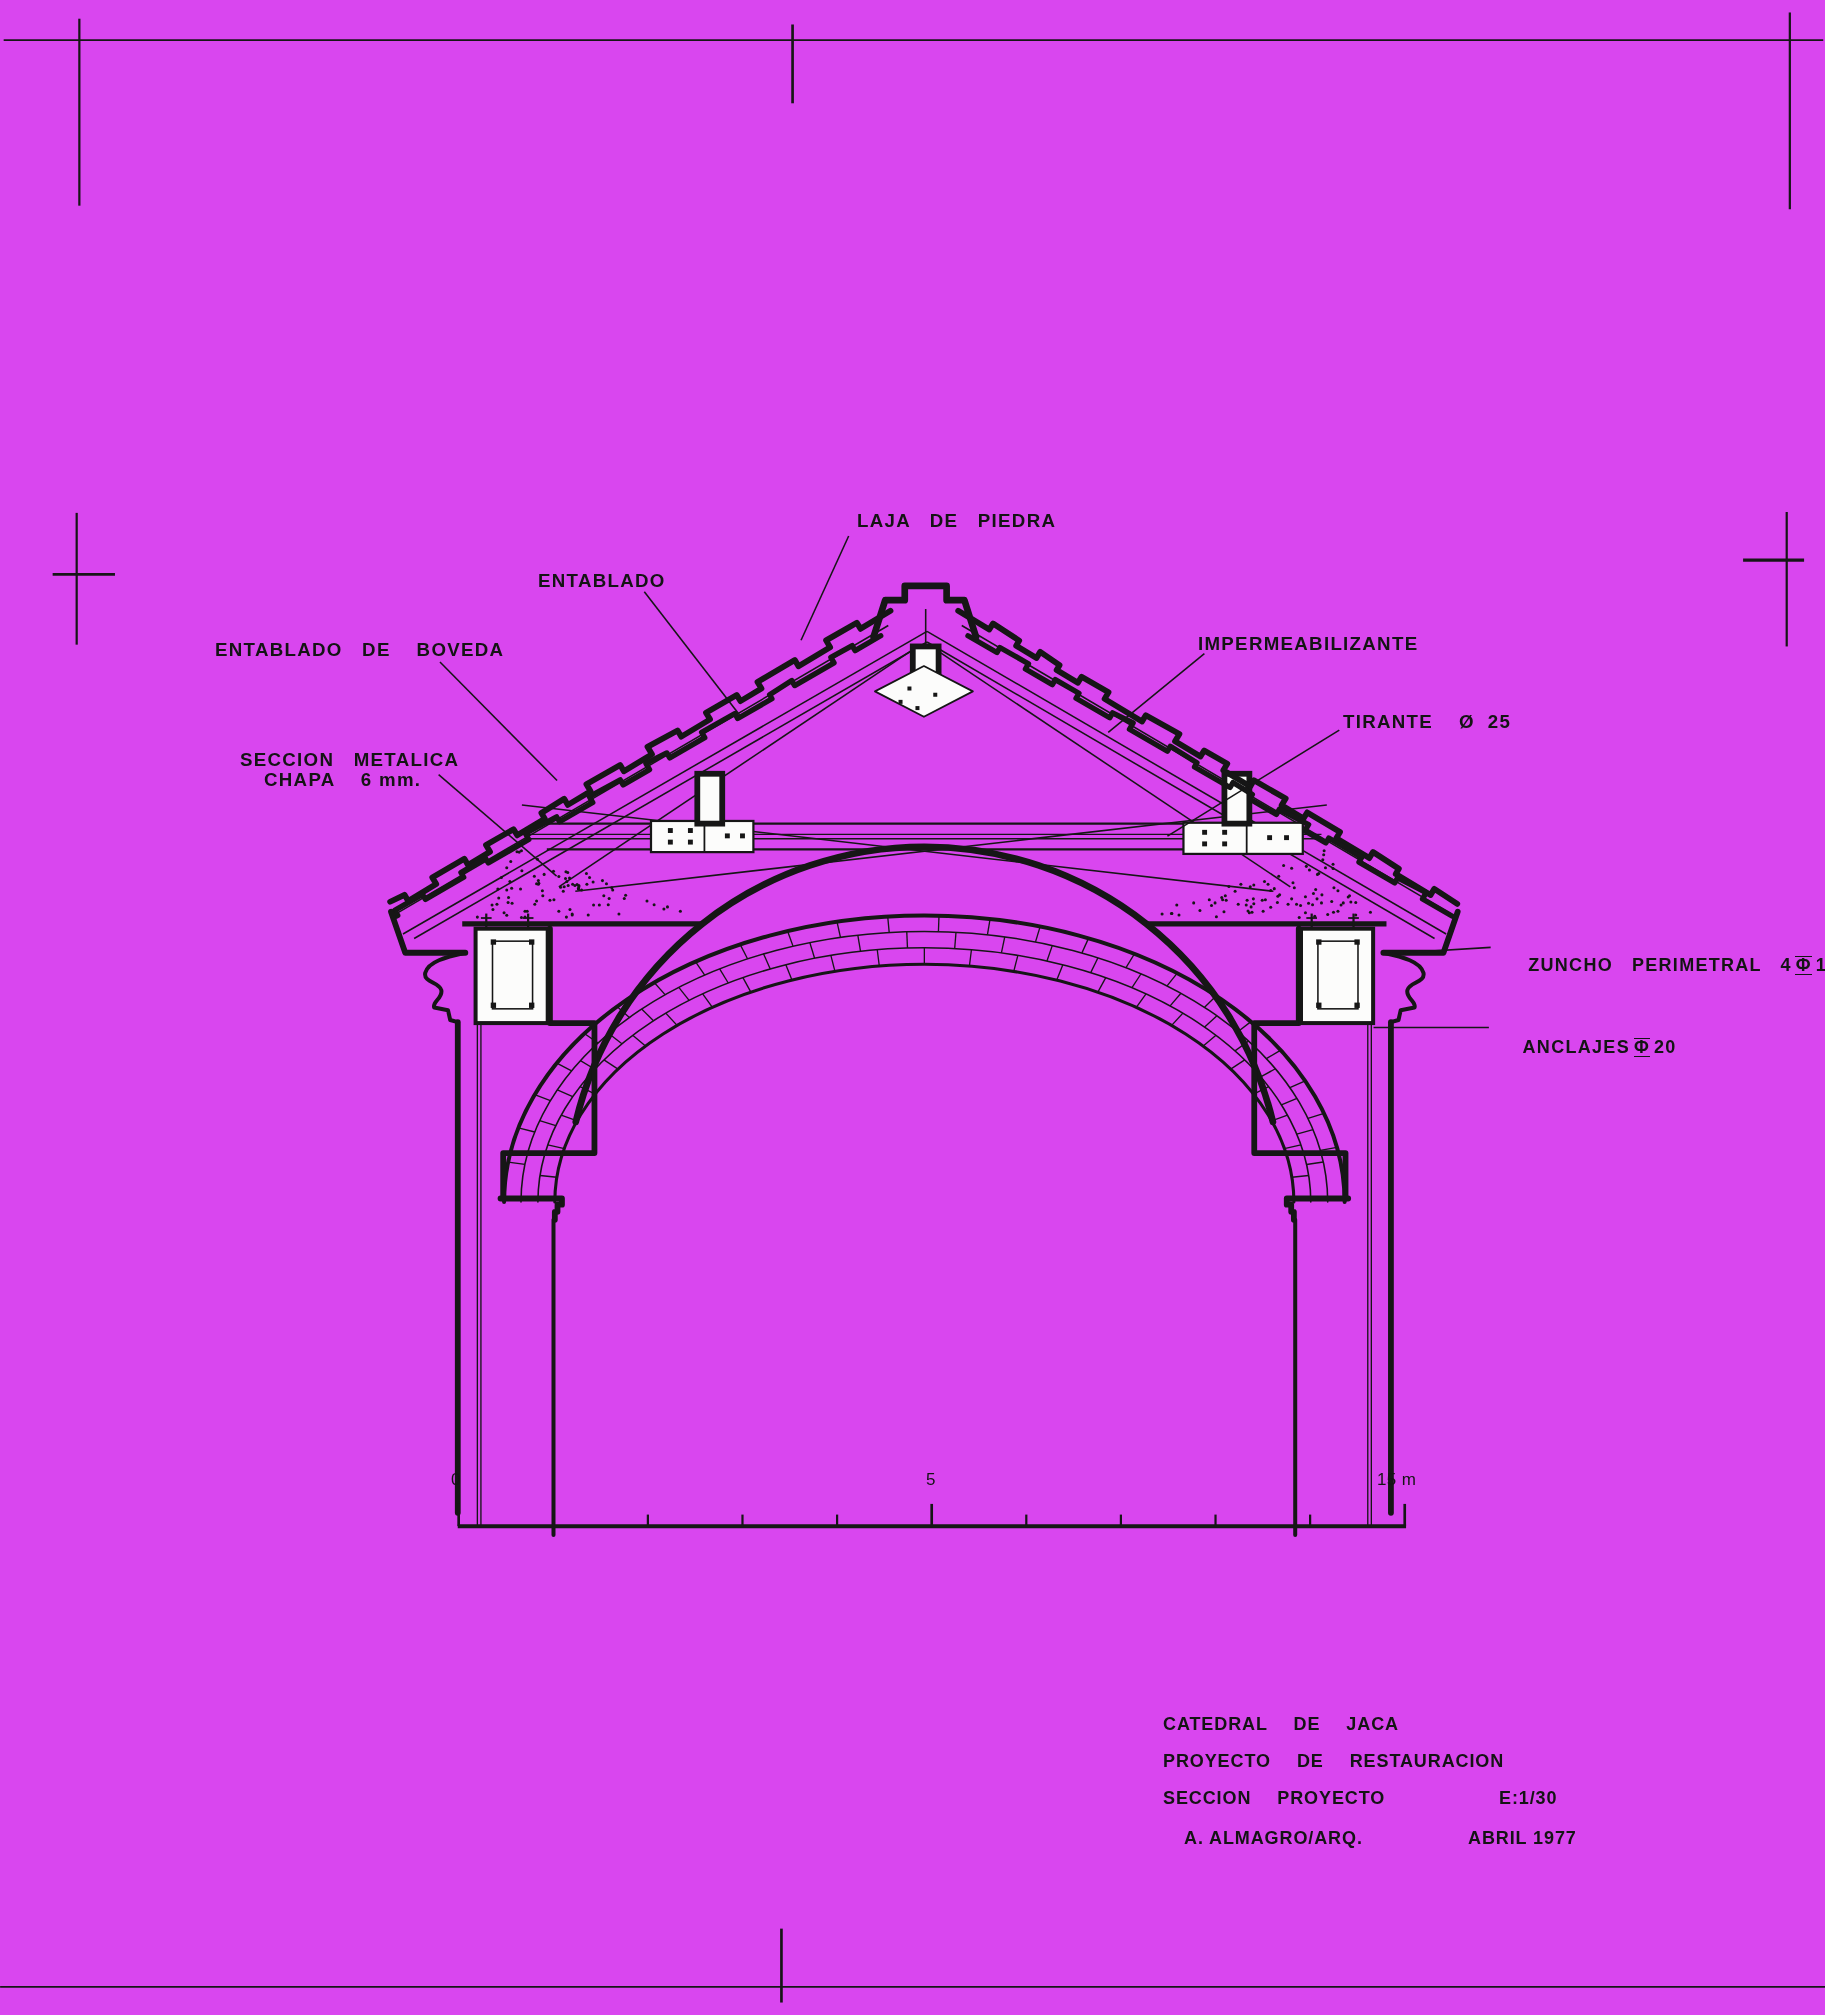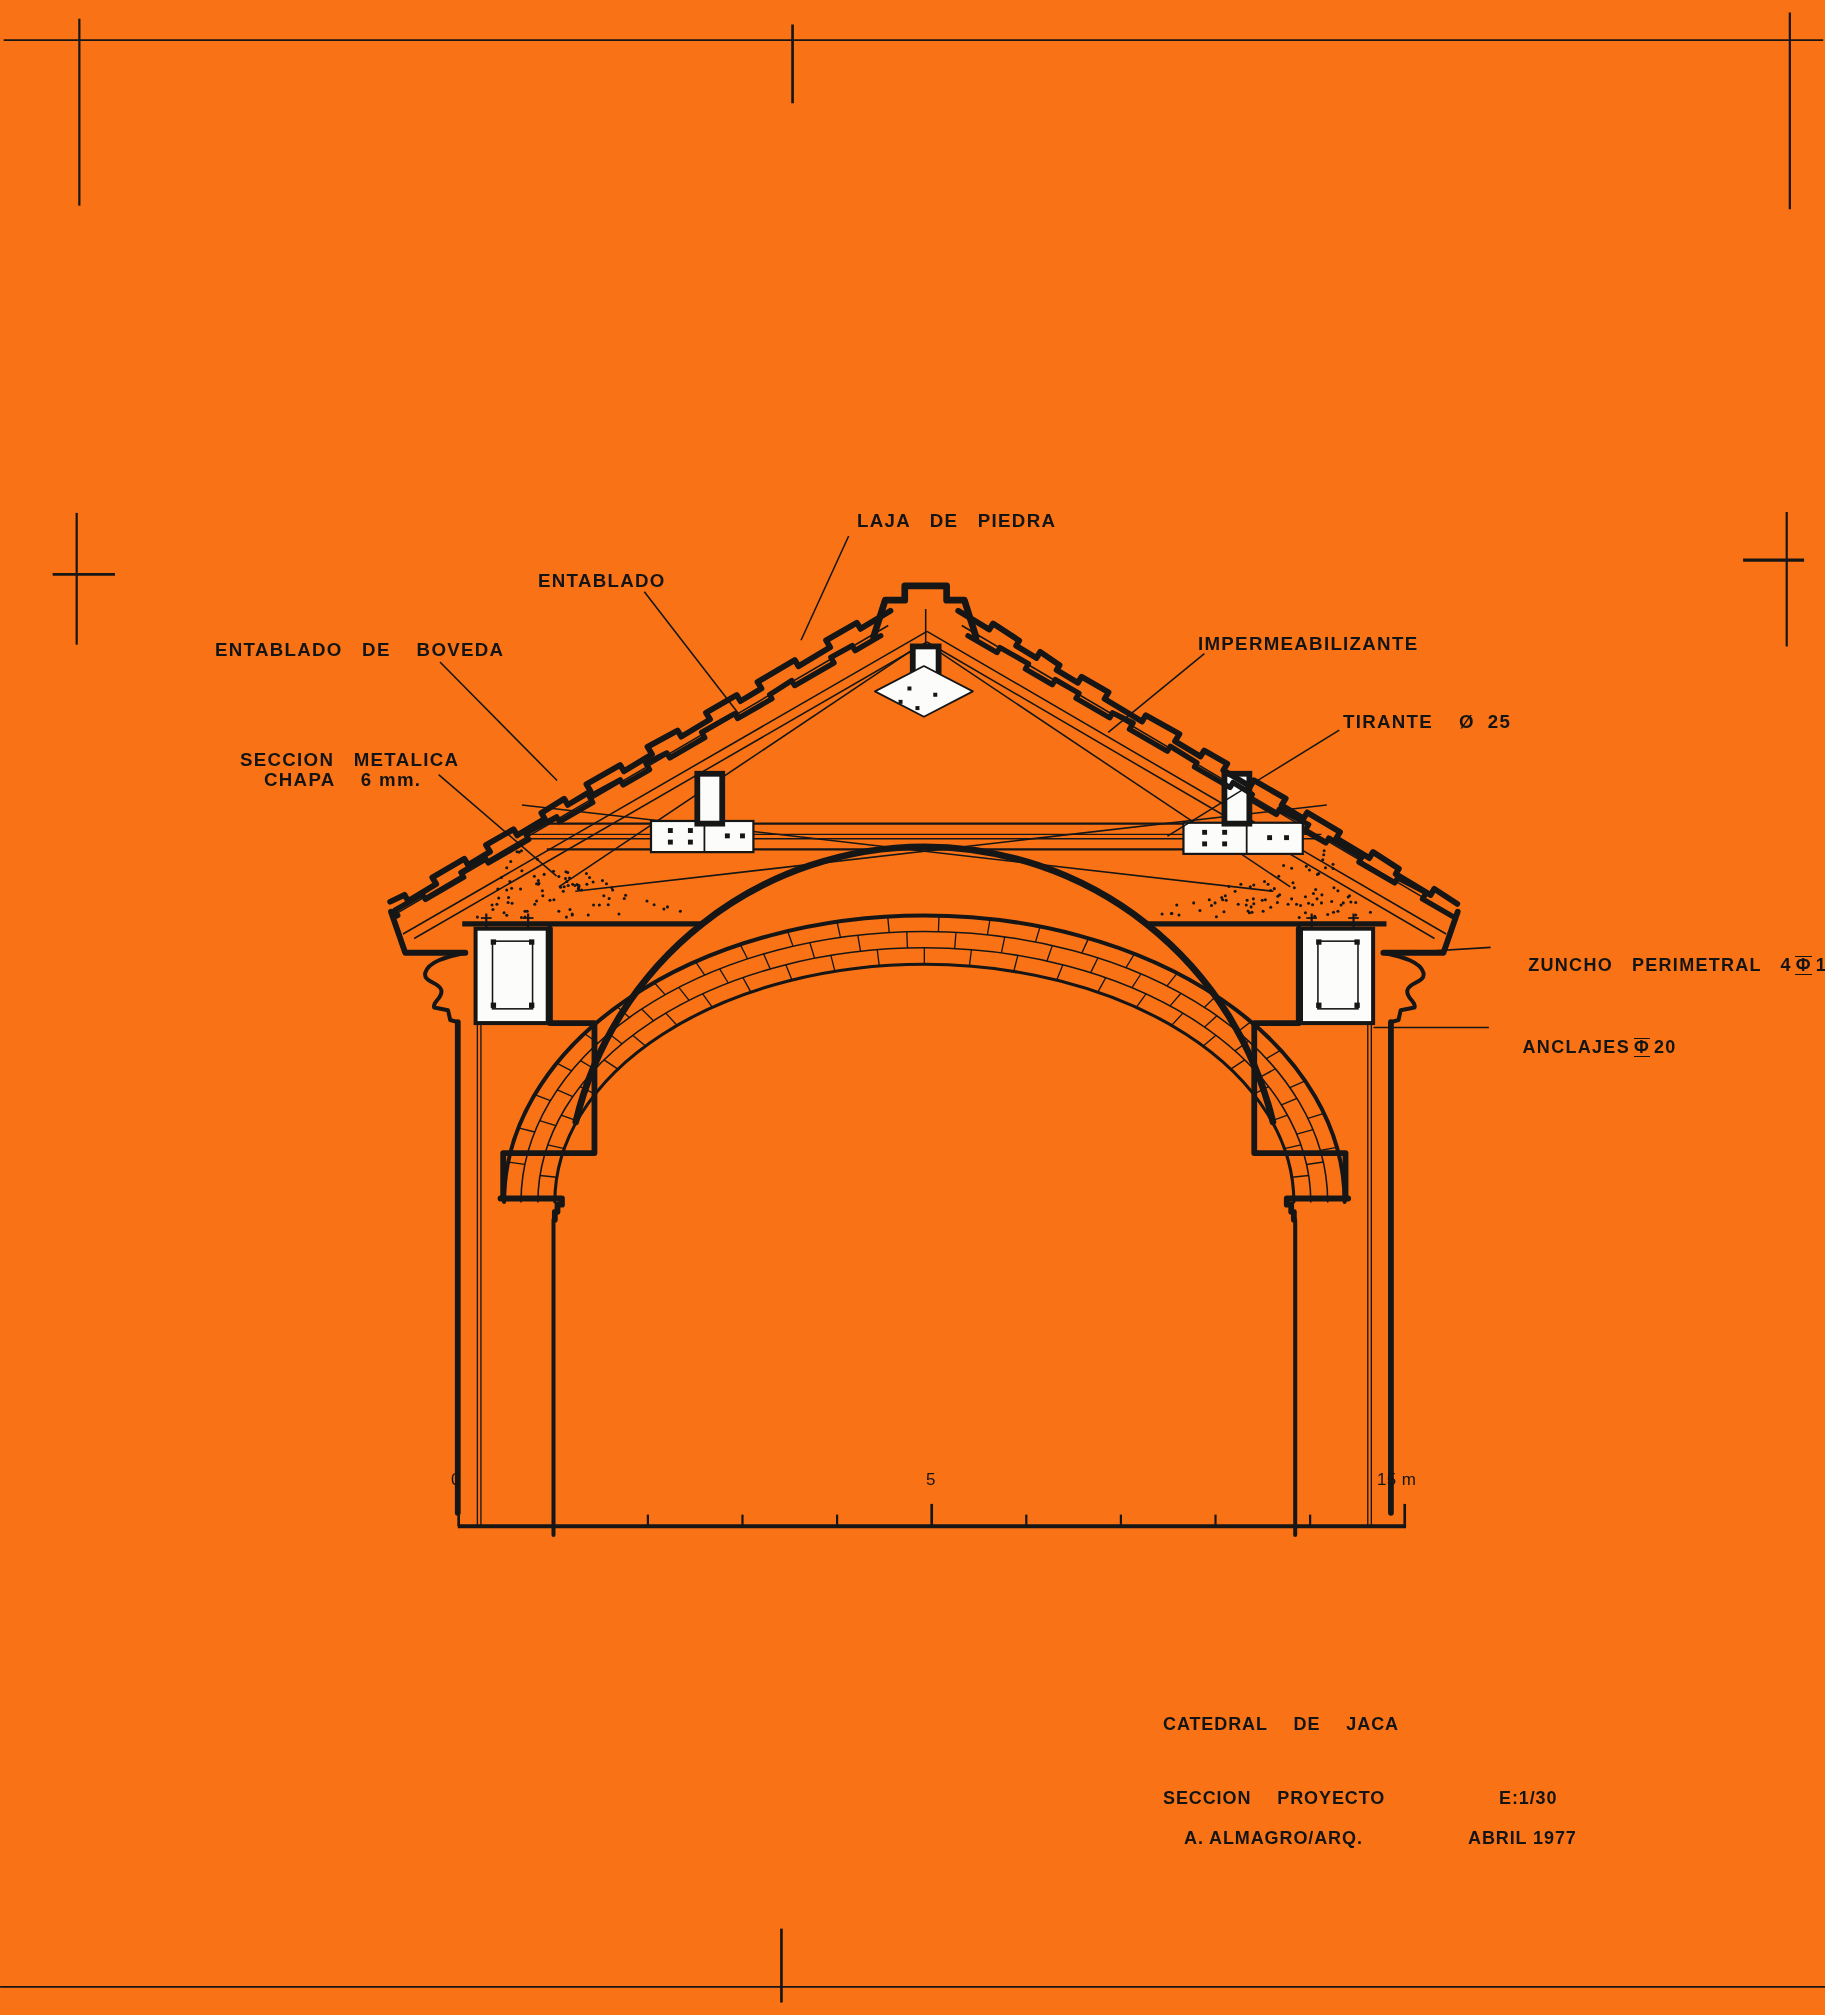--- a/index.html
+++ b/index.html
@@ -1,16 +1,16 @@
 <!DOCTYPE html>
 <html style="font-size:7.1px"><head>
 <meta charset="utf-8">
 <style>
   html,body{margin:0;padding:0;background:#e8e8e6;}
-  .sheet{position:relative;width:1826px;height:2015px;background:#f97316;overflow:hidden;
+  .sheet{position:relative;width:1826px;height:2015px;background:#d946ef;overflow:hidden;
          font-family:"Liberation Sans", sans-serif;color:#141414;}
   .sheet svg{position:absolute;left:0;top:0;}
   .lbl{position:absolute;font-weight:bold;font-size:18.7px;letter-spacing:1.3px;white-space:pre;line-height:1.1;}
   .lbl.small{font-size:18px;}
   .num{position:absolute;font-size:17px;font-weight:normal;letter-spacing:0.4px;white-space:pre;}
   .title-line{position:absolute;font-weight:bold;font-size:18px;letter-spacing:0.9px;word-spacing:7.1px;white-space:pre;}
   .title-sub{position:absolute;font-weight:bold;font-size:18px;letter-spacing:0.9px;white-space:pre;}
   .rb{display:inline-block;border-top:1.8px solid #141414;border-bottom:1.8px solid #141414;
       line-height:.95;margin:0 3.6px;padding:0 0.4px;}
 </style>
@@ -398,18 +398,19 @@
 
   <div class="lbl small" style="left:1498px;top:1018px">
     <span>ANCLAJES</span><span class="rb">Φ</span><span>20</span>
   </div>
 
   <div class="num" style="left:451px;top:1470px">0</div>
   <div class="num" style="left:926px;top:1470px">5</div>
   <div class="num" style="left:1377px;top:1470px">15 m</div>
 
   <div class="title-line" style="left:1163px;top:1714px">CATEDRAL  DE  JACA</div>
+  <div class="title-line" style="left:1163px;top:1751px">PROYECTO  DE  RESTAURACION</div>
   <div class="title-line" style="left:1163px;top:1788px">SECCION  PROYECTO</div>
   <div class="title-line" style="left:1499px;top:1788px">E:1/30</div>
   <div class="title-sub" style="left:1184px;top:1828px">A. ALMAGRO/ARQ.</div>
   <div class="title-sub" style="left:1468px;top:1828px">ABRIL 1977</div>
 </div>
 
 
 </body></html>

